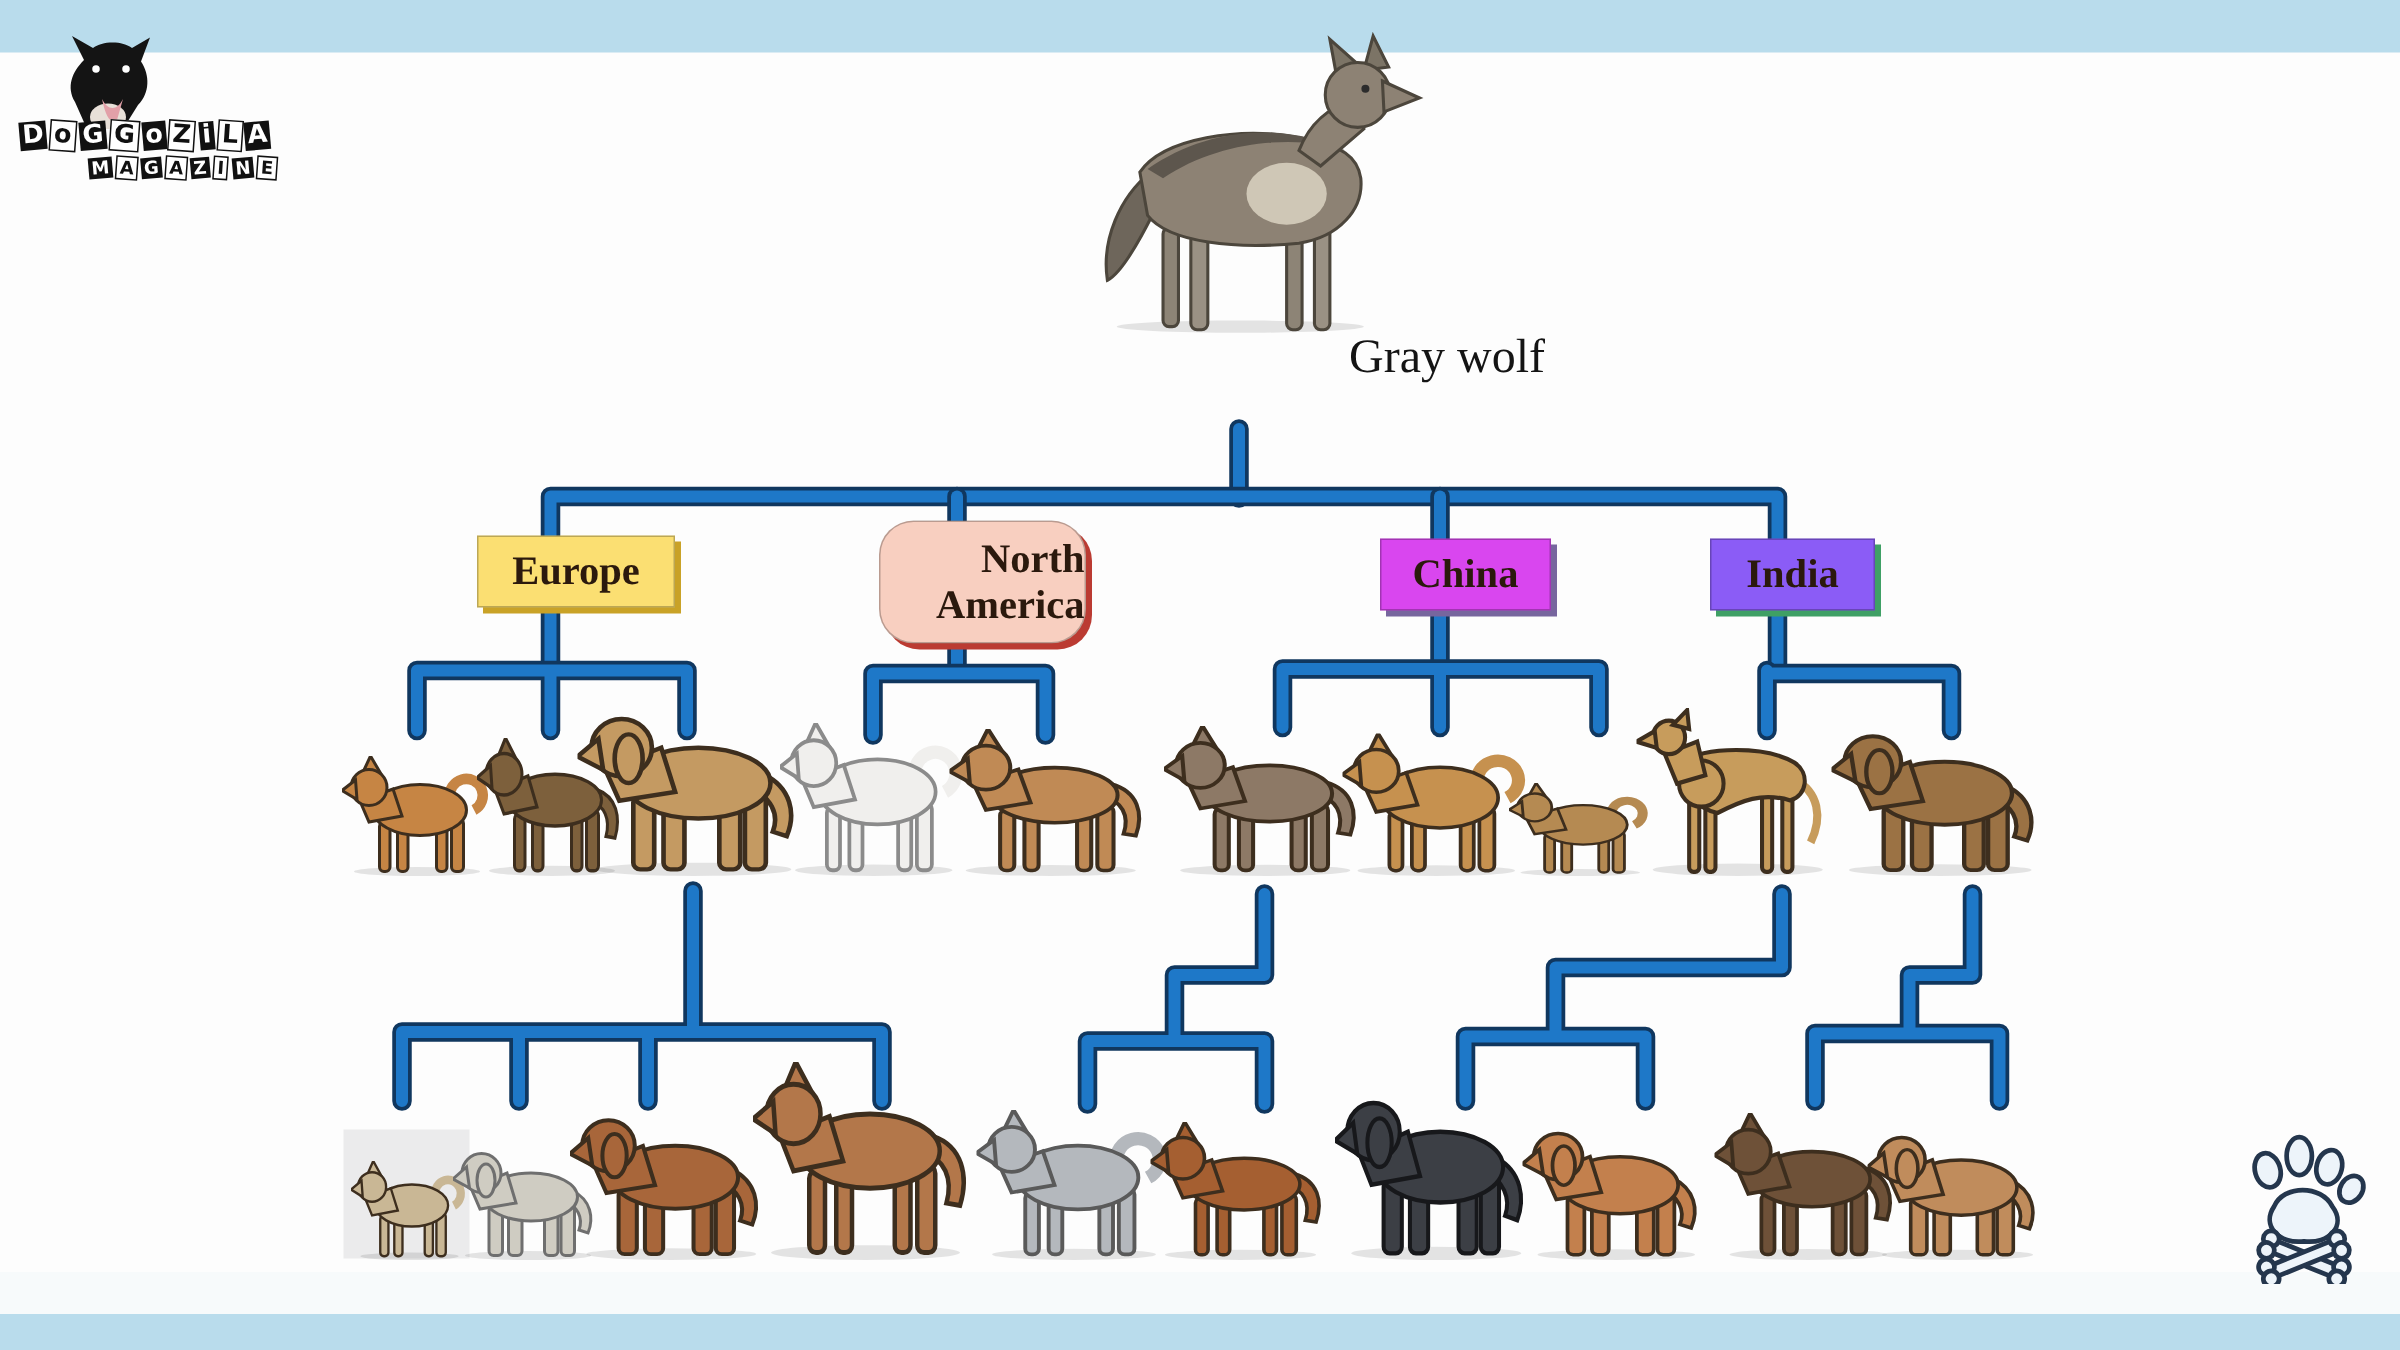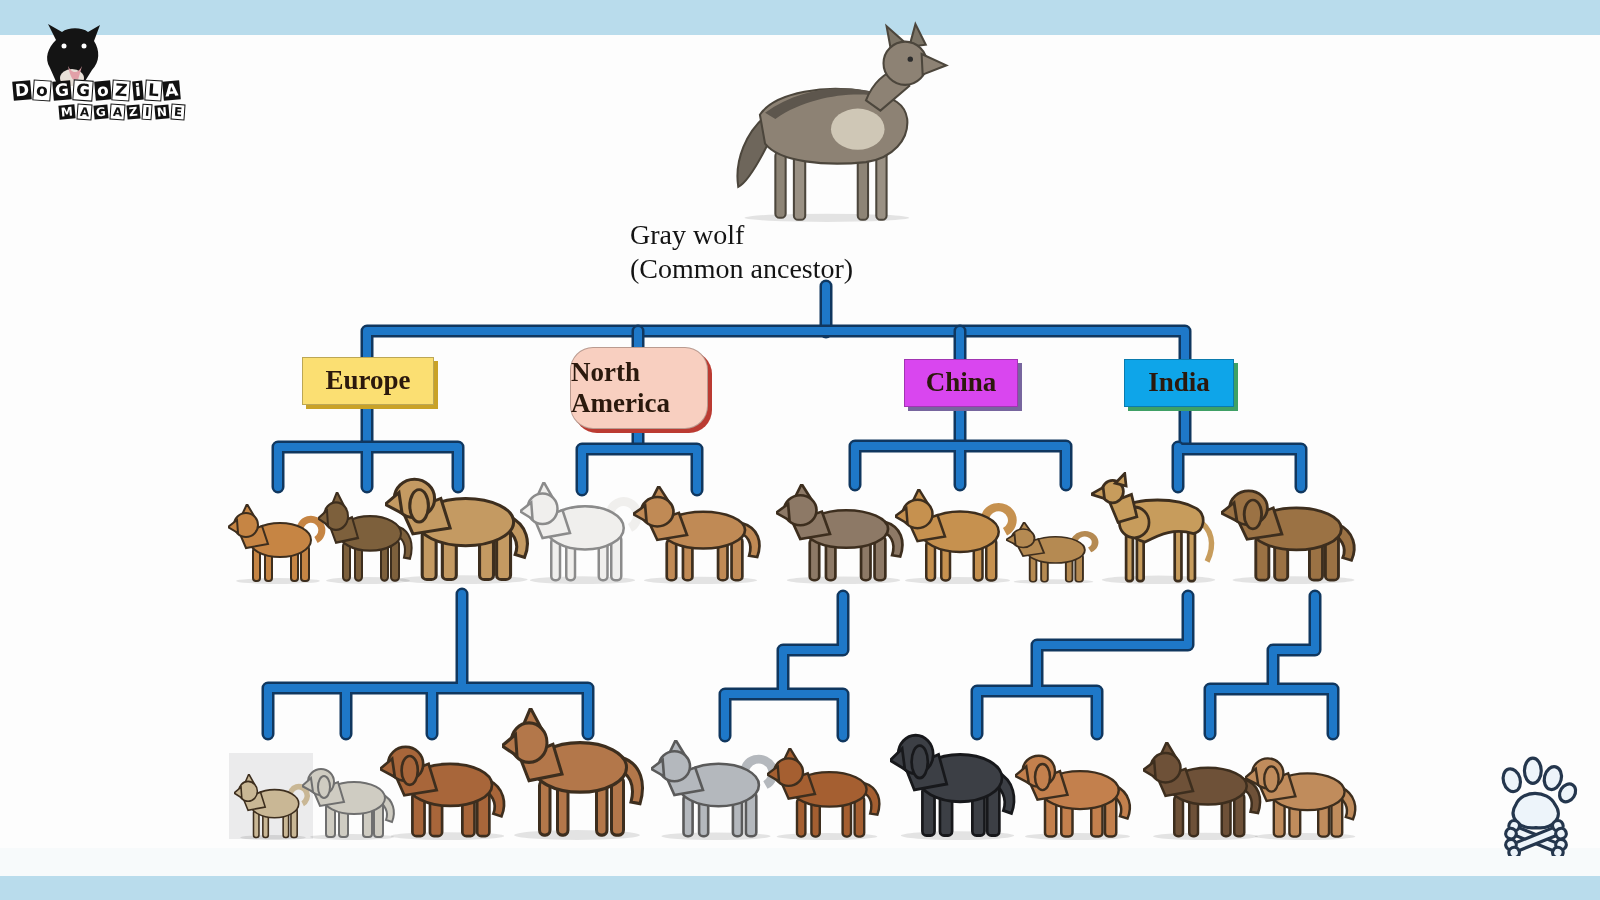--- a/index.html
+++ b/index.html
@@ -4,24 +4,24 @@
 <style>
   html,body{margin:0;padding:0;background:#888;}
   #stage{position:relative;width:1600px;height:900px;background:#fdfdfd;overflow:hidden;
          font-family:"Liberation Serif", serif;}
   .band{position:absolute;left:0;width:1600px;}
   #band-top{top:0;height:35px;}
   #band-bottom{bottom:0;height:24px;}
   #ground-strip{position:absolute;left:0;bottom:24px;width:1600px;height:28px;background:#f7fafb;}
   #tree-svg{position:absolute;left:0;top:0;width:1600px;height:900px;}
   .region-box{position:absolute;display:flex;align-items:center;justify-content:center;
-      text-align:left;font-weight:bold;font-size:27px;line-height:1.15;color:#2b190d;
-      border:1px solid rgba(0,0,0,.25);}
-  #root-label{position:absolute;left:630px;top:218px;width:400px;text-align:left;
-      font-size:28px;color:#141414;line-height:1.2;}
+      text-align:right;font-weight:bold;font-size:27px;line-height:1.15;color:#2b190d;
+      border:1px solid rgba(0,0,0,.25);margin-left:16px;}
+  #root-label{position:absolute;left:630px;top:218px;width:400px;text-align:right;
+      font-size:32px;color:#141414;line-height:1.2;}
   .dog{position:absolute;overflow:visible;}
   .dog use{stroke-width:2px;}
   .sh{fill:rgba(0,0,0,.10);stroke:none;}
   #pug-patch{position:absolute;left:229px;top:753px;width:84px;height:86px;background:#ebebec;}
   
   #doggozila-logo{position:absolute;left:10px;top:22px;width:170px;height:110px;}
   #logo-dog{position:absolute;left:28px;top:0px;}
   .ransom{position:absolute;white-space:nowrap;font-family:"DejaVu Sans",sans-serif;font-weight:bold;}
   #ransom1{left:2px;top:58px;font-size:17px;}
   #ransom2{left:48px;top:82px;font-size:12px;}
@@ -139,27 +139,26 @@
       <path fill="#7c7466" d="M182,28 L178,6 L196,22 Z"></path>
       <path fill="#7c7466" d="M200,26 L206,4 L216,24 Z"></path>
       <circle fill="#8d8274" cx="196" cy="42" r="21"></circle>
       <path fill="#8d8274" d="M212,33 L236,44 L213,53 Z"></path>
       <circle fill="#2c2c2c" stroke="none" cx="201" cy="38" r="2.6"></circle>
     </g>
   </svg>
 
   <div id="root-label">
     <div>Gray wolf</div>
-    <div>(Common ancestor)</div>
   </div>
 
   <div class="region-box" style="left: 302px; top: 357px; width: 130px; height: 46px; background: rgb(251, 223, 114); box-shadow: rgb(201, 162, 39) 4px 4px 0px; color: rgb(43, 25, 13);">Europe</div>
   <div class="region-box" style="left: 570px; top: 347px; width: 136px; height: 80px; background: rgb(248, 207, 192); box-shadow: rgb(187, 59, 50) 4px 4px 0px; color: rgb(43, 25, 13); border-radius: 23px;">North America</div>
   <div class="region-box" style="left: 904px; top: 359px; width: 112px; height: 46px; background: #d946ef; box-shadow: rgb(119, 102, 158) 4px 4px 0px; color: rgb(43, 25, 13);">China</div>
-  <div class="region-box" style="left: 1124px; top: 359px; width: 108px; height: 46px; background: #0ea5e9; box-shadow: rgb(63, 160, 101) 4px 4px 0px; color: rgb(43, 25, 13);">India</div>
+  <div class="region-box" style="left: 1124px; top: 359px; width: 108px; height: 46px; background: #8b5cf6; box-shadow: rgb(63, 160, 101) 4px 4px 0px; color: rgb(43, 25, 13);">India</div>
 
   <div id="pug-patch"></div>
   <div>
       <svg viewBox="0 0 100 80" preserveAspectRatio="none" class="dog" style="left: 228px; top: 504px; width: 100px; height: 80px; color: rgb(198, 133, 68);">
         <use href="#dog-curl" stroke="#3d2e1e"></use>
       </svg>
       <svg viewBox="0 0 100 80" preserveAspectRatio="none" class="dog" style="left: 318px; top: 492px; width: 100px; height: 92px; color: rgb(125, 96, 60);">
         <use href="#dog-std" stroke="#3d2e1e"></use>
       </svg>
       <svg viewBox="0 0 100 80" preserveAspectRatio="none" class="dog" style="left: 384.5px; top: 466px; width: 155px; height: 118px; color: rgb(196, 154, 98);">

